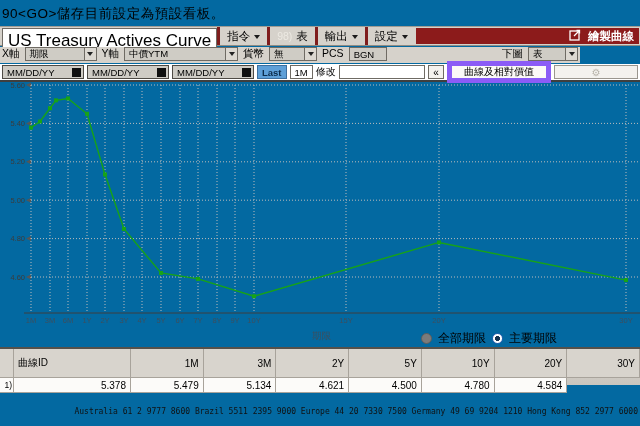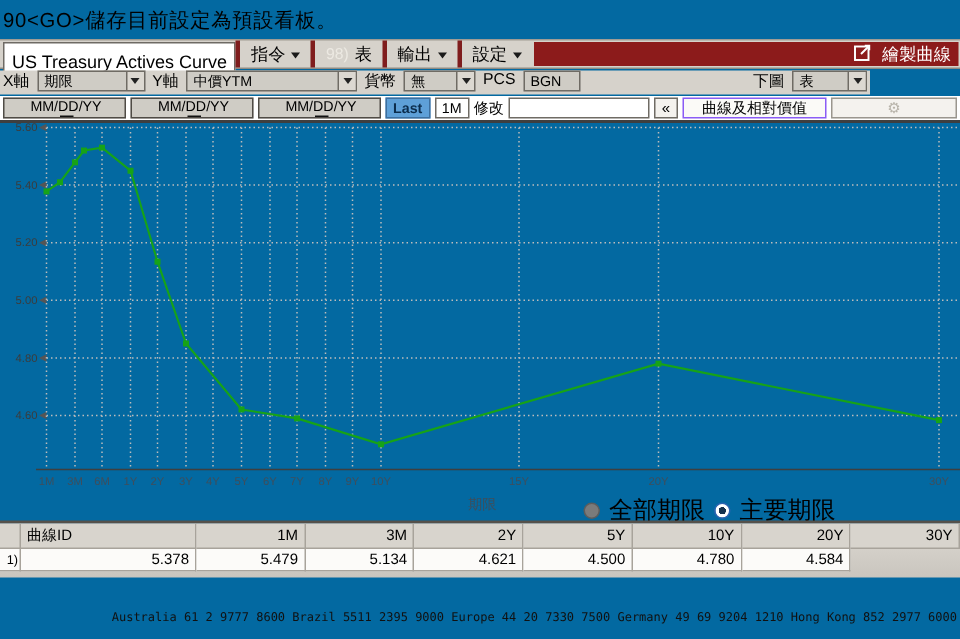--- a/index.html
+++ b/index.html
@@ -4,76 +4,76 @@
 <style>
   html,body{margin:0;padding:0;background:#fff;}
   .screen{position:relative;width:640px;height:426px;background:#0369a1;overflow:hidden;
           font-family:"Liberation Sans",sans-serif;color:#000;}
   .msg{position:absolute;top:5px;left:2px;font-size:13.5px;letter-spacing:.5px;}
   
   .toolbar{position:absolute;top:26px;left:0;width:640px;height:20px;background:#d6d2cb;
            border-top:1px solid #a09c94;border-bottom:1px solid #8f8b83;box-sizing:border-box;
            display:flex;align-items:stretch;}
   .title-field{background:#fff;border:1px solid #6e6a64;margin:1px 0 1px 2px;padding:12px 5px;
-               font-size:12px;display:flex;align-items:center;white-space:nowrap;}
+               font-size:17px;display:flex;align-items:center;white-space:nowrap;}
   .tbtn{display:flex;align-items:center;gap:4px;padding:0 7px;font-size:11.5px;
         border-left:3px solid #7f1d1d;white-space:nowrap;cursor:default;}
   .caret{width:0;height:0;border-left:3px solid transparent;border-right:3px solid transparent;
          border-top:4px solid #1a1a1a;margin-top:1px;}
   .faint-num{color:#ece9e2;font-size:10.5px;}
   .cmdbar{flex:1;background:#8c1b1b;margin:1px 1px;display:flex;align-items:center;
-          justify-content:flex-end;gap:7px;padding:0 5px;color:#fff;font-size:11.5px;}
+          justify-content:flex-end;gap:7px;padding:0 5px;color:#fff;font-size:11.5px;font-weight:bold;}
   
   .row2{position:absolute;top:47px;left:0;width:580px;height:16px;background:#d6d2cb;
         display:flex;gap:5px;font-size:10.5px;padding:0 2px;box-sizing:border-box;}
   .flabel{white-space:nowrap;}
   .dd{display:flex;align-items:stretch;border:1px solid #6f6b64;background:#cfccc5;height:12px;}
   .dd .val{padding:0 4px;font-size:9.5px;display:flex;align-items:center;white-space:nowrap;flex:1;}
   .dd .arr{width:11px;border-left:1px solid #6f6b64;display:flex;align-items:center;
            justify-content:center;background:#dcd8d1;}
   .dd .arr i{width:0;height:0;border-left:3px solid transparent;border-right:3px solid transparent;
              border-top:4px solid #222;}
   .spacer{flex:1;}
   
   .row3{position:absolute;top:64px;left:0;width:640px;height:18px;background:#fff;display:flex;
         align-items:center;gap:3px;font-size:10px;border-bottom:2px solid #3f3f3f;
         box-sizing:border-box;padding:0 2px;}
   .datef{width:74px;height:12px;background:#cfccc5;border:1px solid #4f4b45;display:flex;
-         align-items:center;justify-content:space-between;padding:0 2px 0 4px;font-size:9.5px;flex-direction:column;}
+         align-items:center;justify-content:space-between;padding:0 2px 0 4px;font-size:9.5px;}
   .datef .sq{width:9px;height:9px;background:#101010;}
   .lastbtn{background:#5ea0d8;color:#0c2d4d;height:12px;padding:0 4px;display:flex;
            align-items:center;border:1px solid #3d6f9e;font-size:9.5px;font-weight:bold;}
   .pbox{background:#fff;border:1px solid #6f6b64;height:12px;padding:0 4px;display:flex;
         align-items:center;font-size:9.5px;}
   .modinput{flex:1;height:12px;border:1px solid #6f6b64;background:#fff;}
   .collapse{border:1px solid #6f6b64;height:12px;width:14px;display:flex;align-items:center;
             justify-content:center;background:#f4f2ee;font-size:10px;}
-  .tabbtn{border:1px solid #8b5cf6;height:12px;padding:0 12px;display:flex;align-items:center;
+  .tabbtn{border:5px solid #8b5cf6;height:12px;padding:0 12px;display:flex;align-items:center;
           font-size:10px;background:#fbfaf7;white-space:nowrap;}
   .gearbox{width:82px;height:12px;border:1px solid #9a968e;background:#f4f2ee;display:flex;
            align-items:center;justify-content:center;color:#b8b4aa;font-size:10px;}
   
   .chart{position:absolute;top:82px;left:0;width:563px;height:265px;border-radius:11px;}
   .chart svg{position:absolute;top:0;left:0;}
   .grid{stroke:#bcbcbc;stroke-dasharray:1 2;stroke-width:1;}
   .ylab{font:7.5px "Liberation Sans",sans-serif;fill:#3c3c3c;}
   .xlab{font:7.5px "Liberation Sans",sans-serif;fill:#3e4e5c;}
   .axis-title{font:9.5px "Liberation Sans",sans-serif;fill:#3e4e5c;}
   .legend{position:absolute;top:248px;right:6px;display:flex;align-items:center;gap:6px;
-          font-size:16px;}
+          font-size:12px;}
   .radio-off{width:11px;height:11px;border-radius:50%;background:#7b7b7b;border:1px solid #5d5d5d;
              box-sizing:border-box;display:inline-block;}
   .radio-on{width:11px;height:11px;border-radius:50%;border:1.5px solid #2a63b0;box-sizing:border-box;
             background:radial-gradient(circle,#16324e 0 2.4px,#fff 2.5px);display:inline-block;}
   
   .dtable{position:absolute;top:347px;left:0;width:640px;height:38px;border-top:2px solid #55514b;
           background:linear-gradient(#dedad3,#c9c5be);font-size:10px;box-sizing:border-box;}
   .trow{display:grid;grid-template-columns:14px 117px repeat(7,1fr);}
   .thead .tc{background:#d8d4cd;}
-  .tc{border-right:1px solid #a8a39b;border-bottom:1px solid #a8a39b;padding:0 4px;height:17px;
+  .tc{border-right:1px solid #a8a39b;border-bottom:1px solid #a8a39b;padding:0 4px;height:29px;
       display:flex;align-items:center;box-sizing:border-box;white-space:nowrap;}
   .tbody .tc{background:#fcfbf9;height:15px;}
   .num{justify-content:flex-end;}
   .rowid{font-size:8.5px;padding:0 1px;justify-content:flex-end;}
   .gsq{width:6px;height:6px;background:#0c6e0c;margin-right:4px;display:inline-block;}
   
   .footer{position:absolute;top:388px;right:2px;text-align:right;color:#111;
           font-family:"DejaVu Sans Mono",monospace;font-size:8px;line-height:9.5px;white-space:pre;}
 </style>
 </head>

